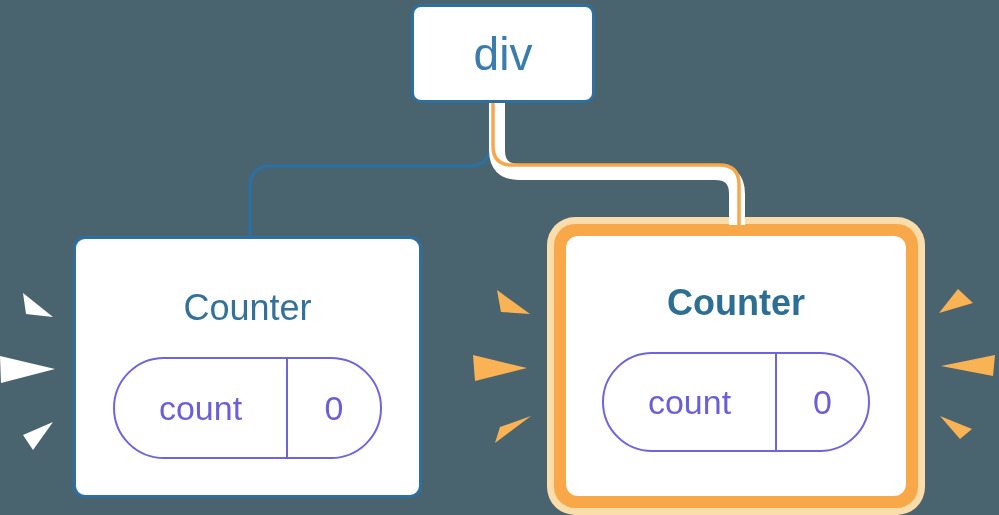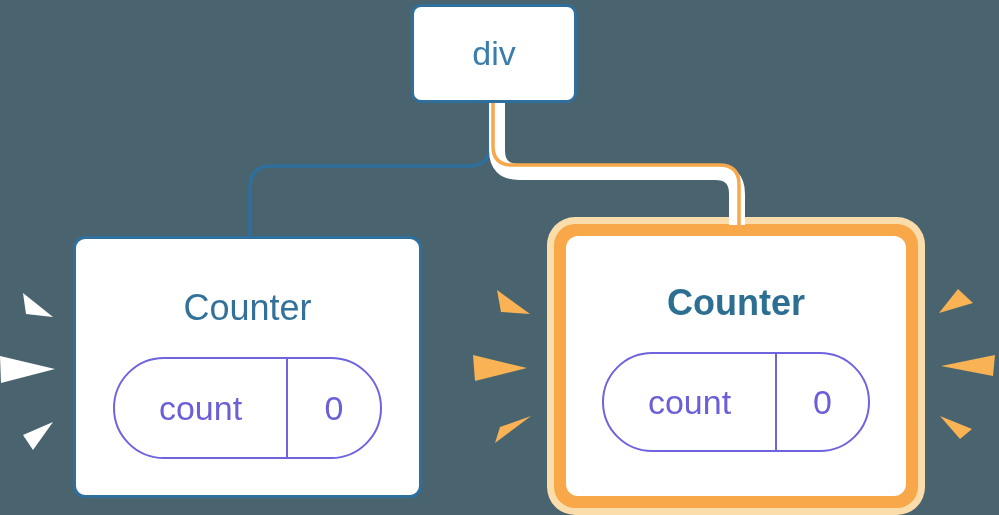--- a/index.html
+++ b/index.html
@@ -9,27 +9,27 @@
     height: 515px;
     background: var(--background);
     overflow: hidden;
     font-family: "Liberation Sans", sans-serif;
   }
 
   
   .node-root {
     position: absolute;
     left: 411px; top: 4px;
-    width: 166px; height: 99px;
+    width: 184px; height: 99px;
     box-sizing: border-box;
     background: var(--card_bg);
     border: 3px solid var(--blue_border);
     border-radius: 10px;
     display: flex; align-items: center; justify-content: center;
-    font-size: 34px;
+    font-size: 46px;
     color: var(--blue_text);
     z-index: 5;
   }
 
   
   svg.overlay {
     position: absolute; left: 0; top: 0;
     width: 999px; height: 515px;
     z-index: 4;
     pointer-events: none;

